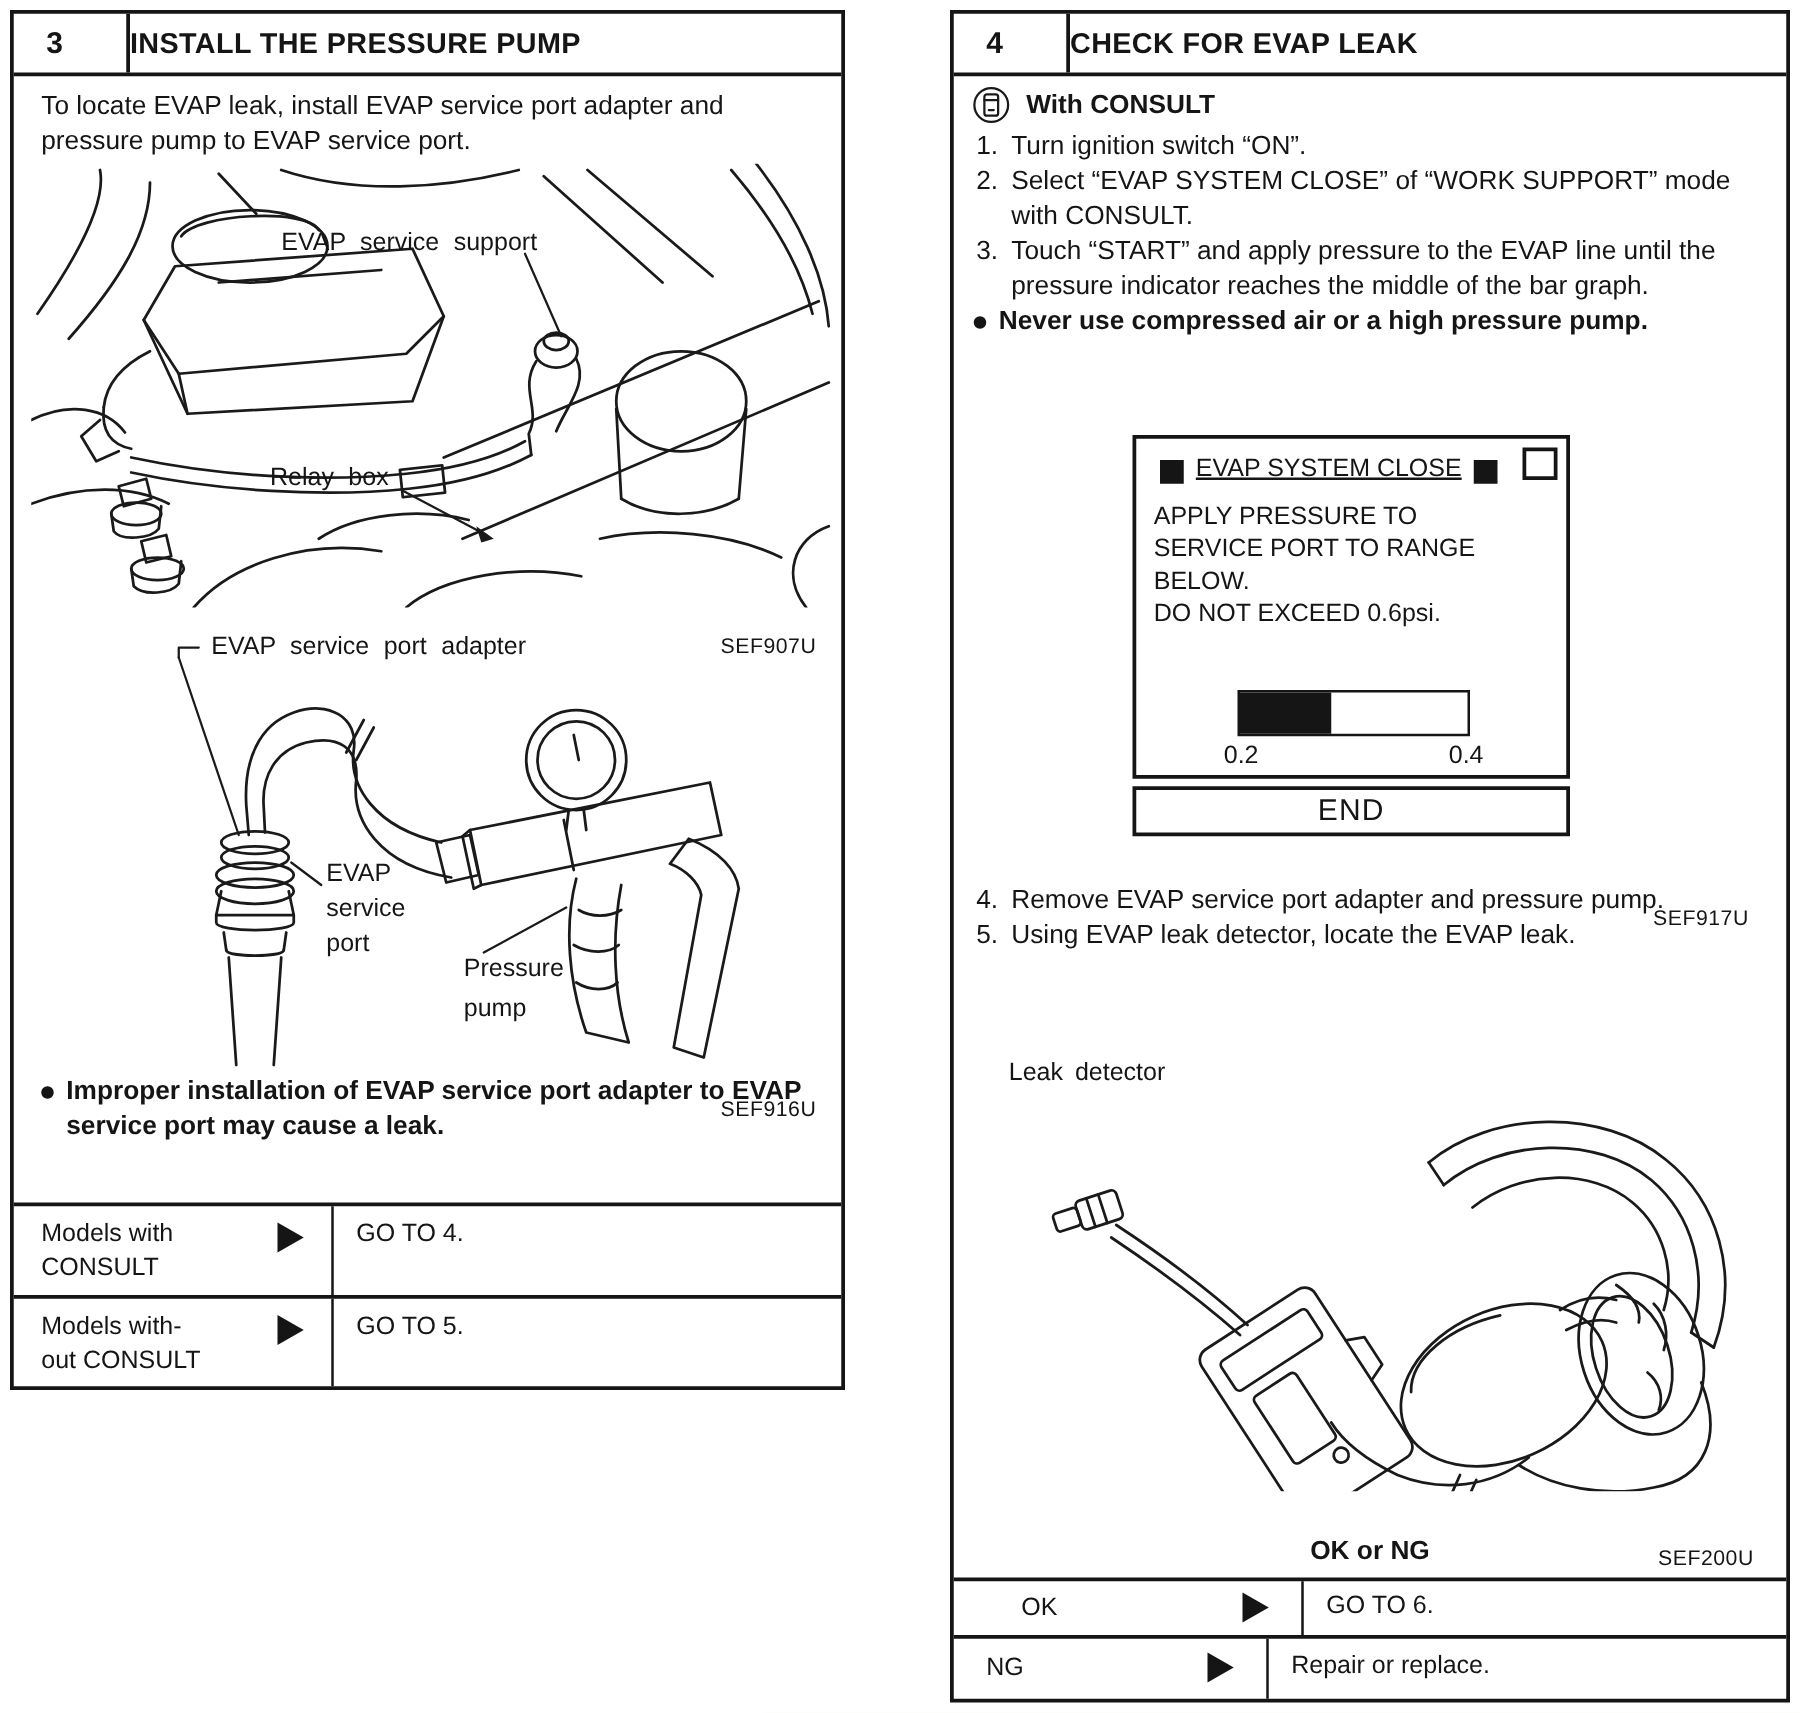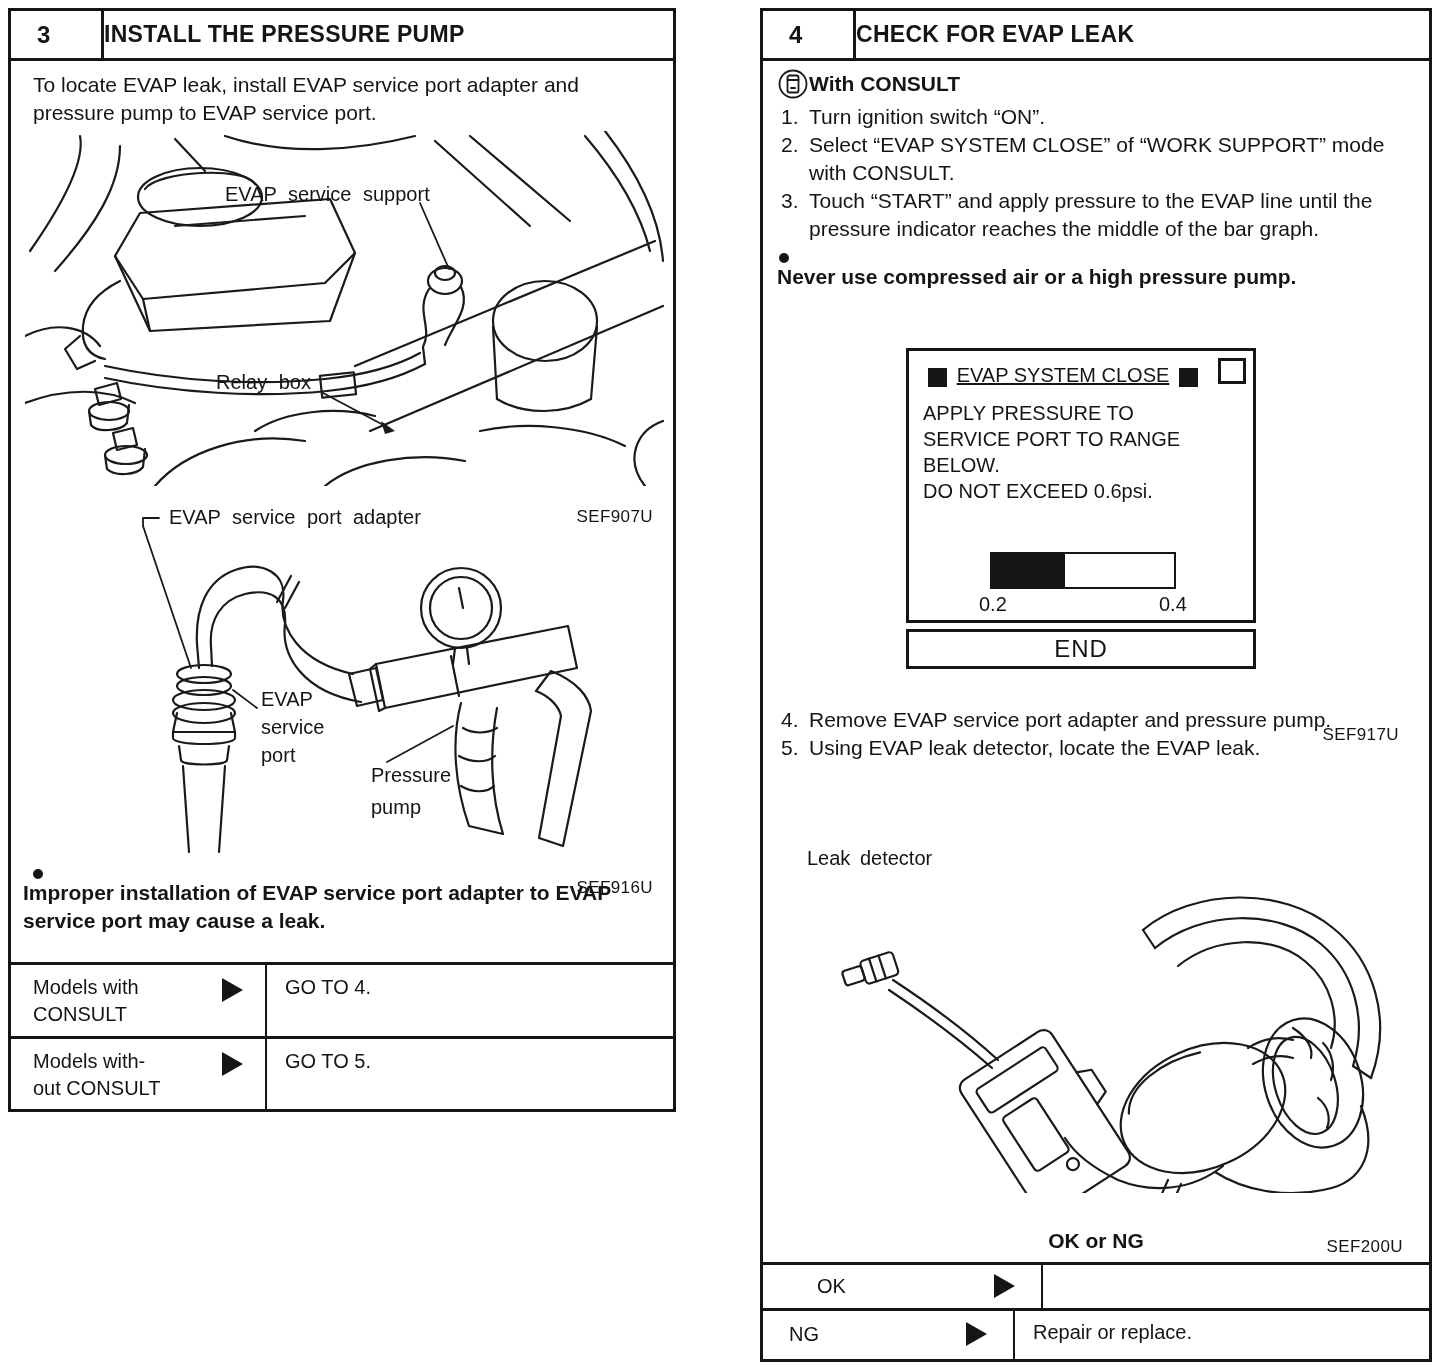--- a/index.html
+++ b/index.html
@@ -21,38 +21,38 @@
     font-weight:bold; font-size:23px; letter-spacing:0.3px; }
 
   .body-text { font-size:21px; line-height:28px; }
   .intro { position:absolute; left:22px; top:60px; width:622px; }
 
   .figure { position:absolute; }
   .figure svg { position:absolute; left:0; top:0; }
   .fig-label { position:absolute; font-size:20px; white-space:nowrap; word-spacing:6px; }
   .caption { position:absolute; font-size:17px; letter-spacing:0.4px;margin-top:44px; }
 
-  .caution-row { display:flex;flex-direction:column; }
+  .caution-row { display:flex; }
   .caution-row .dot { flex:none; width:10px; height:10px; border-radius:50%;
     background:#151515; margin:10px 10px 0 10px; }
   .caution-row .ctext { font-weight:bold; }
 
   
   .dec-row { position:absolute; left:0; right:0; border-top:3px solid #151515; display:flex; }
   .cond-cell { position:relative; border-right:2px solid #151515;
     padding:9px 0 0 22px; font-size:20px; line-height:27px; }
   .action-cell { flex:1; padding:11px 0 0 18px; font-size:20px; }
   .tri { position:absolute; width:0; height:0;
     border-left:21px solid #151515; border-top:12px solid transparent;
     border-bottom:12px solid transparent; }
 
   
   .rp-flow { position:absolute; left:14px; top:58px; width:632px; }
   .consult-heading { display:flex; align-items:center; height:30px; margin-bottom:4px; }
-  .consult-heading .hlabel { font-weight:bold; font-size:21px; margin-left:0; }
+  .consult-heading .hlabel { font-weight:bold; font-size:21px; margin-left:12px; }
   .step { display:flex; font-size:21px; line-height:28px; }
   .step .num { flex:none; width:32px; padding-left:4px; }
   .step .txt { flex:1; }
   .forced-line { display:block; }
 
   
   #consult-screen { position:absolute; left:143px; top:337px; width:350px; height:275px;
     border:3px solid #151515; }
   .cs-title { position:absolute; top:13px; left:0; right:36px; display:flex;
     justify-content:center; align-items:flex-end; gap:10px; font-size:20px; white-space:nowrap;text-decoration:underline; }
@@ -319,20 +319,21 @@
   </div>
   <span class="caption" style="right:26px; top:1182px;">SEF200U</span>
 
   <div class="result-heading">OK or NG</div>
 
   <div class="dec-row" style="top:1251px; height:46px;padding-left:28px;">
     <div class="cond-cell" style="width:252px; padding-top:8px; padding-left:26px;">
       <span>OK</span>
       <span class="tri" style="right:26px; top:9px;"></span>
     </div>
+    <div class="action-cell" style="padding-top:8px;">GO TO 6.</div>
   </div>
   <div class="dec-row" style="top:1297px; bottom:0;">
     <div class="cond-cell" style="width:252px; padding-top:10px; padding-left:26px;">
       <span>NG</span>
       <span class="tri" style="right:26px; top:11px;"></span>
     </div>
     <div class="action-cell" style="padding-top:10px;">Repair or replace.</div>
   </div>
 </section>
 

